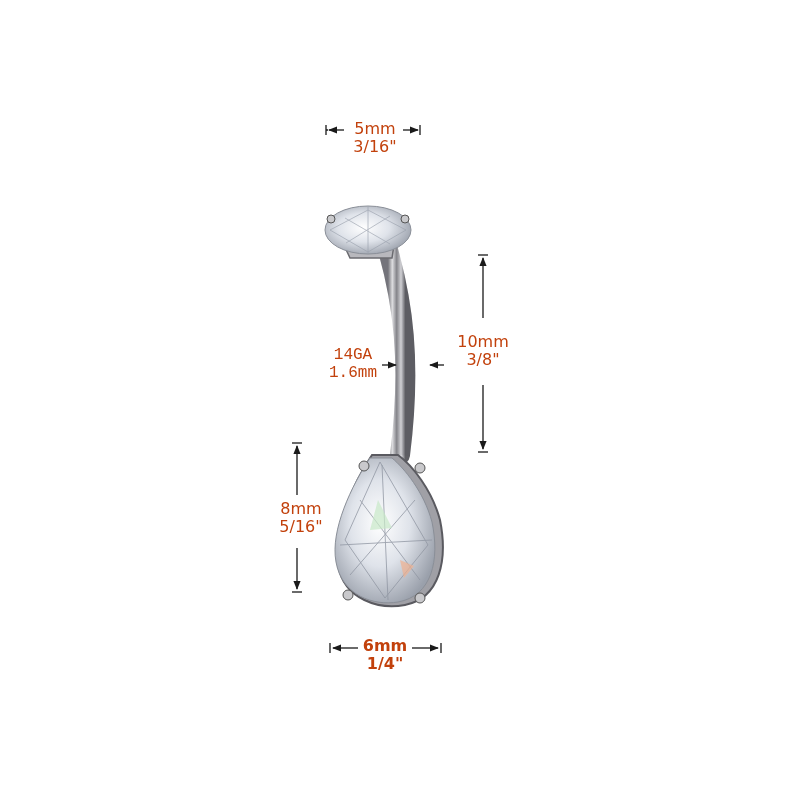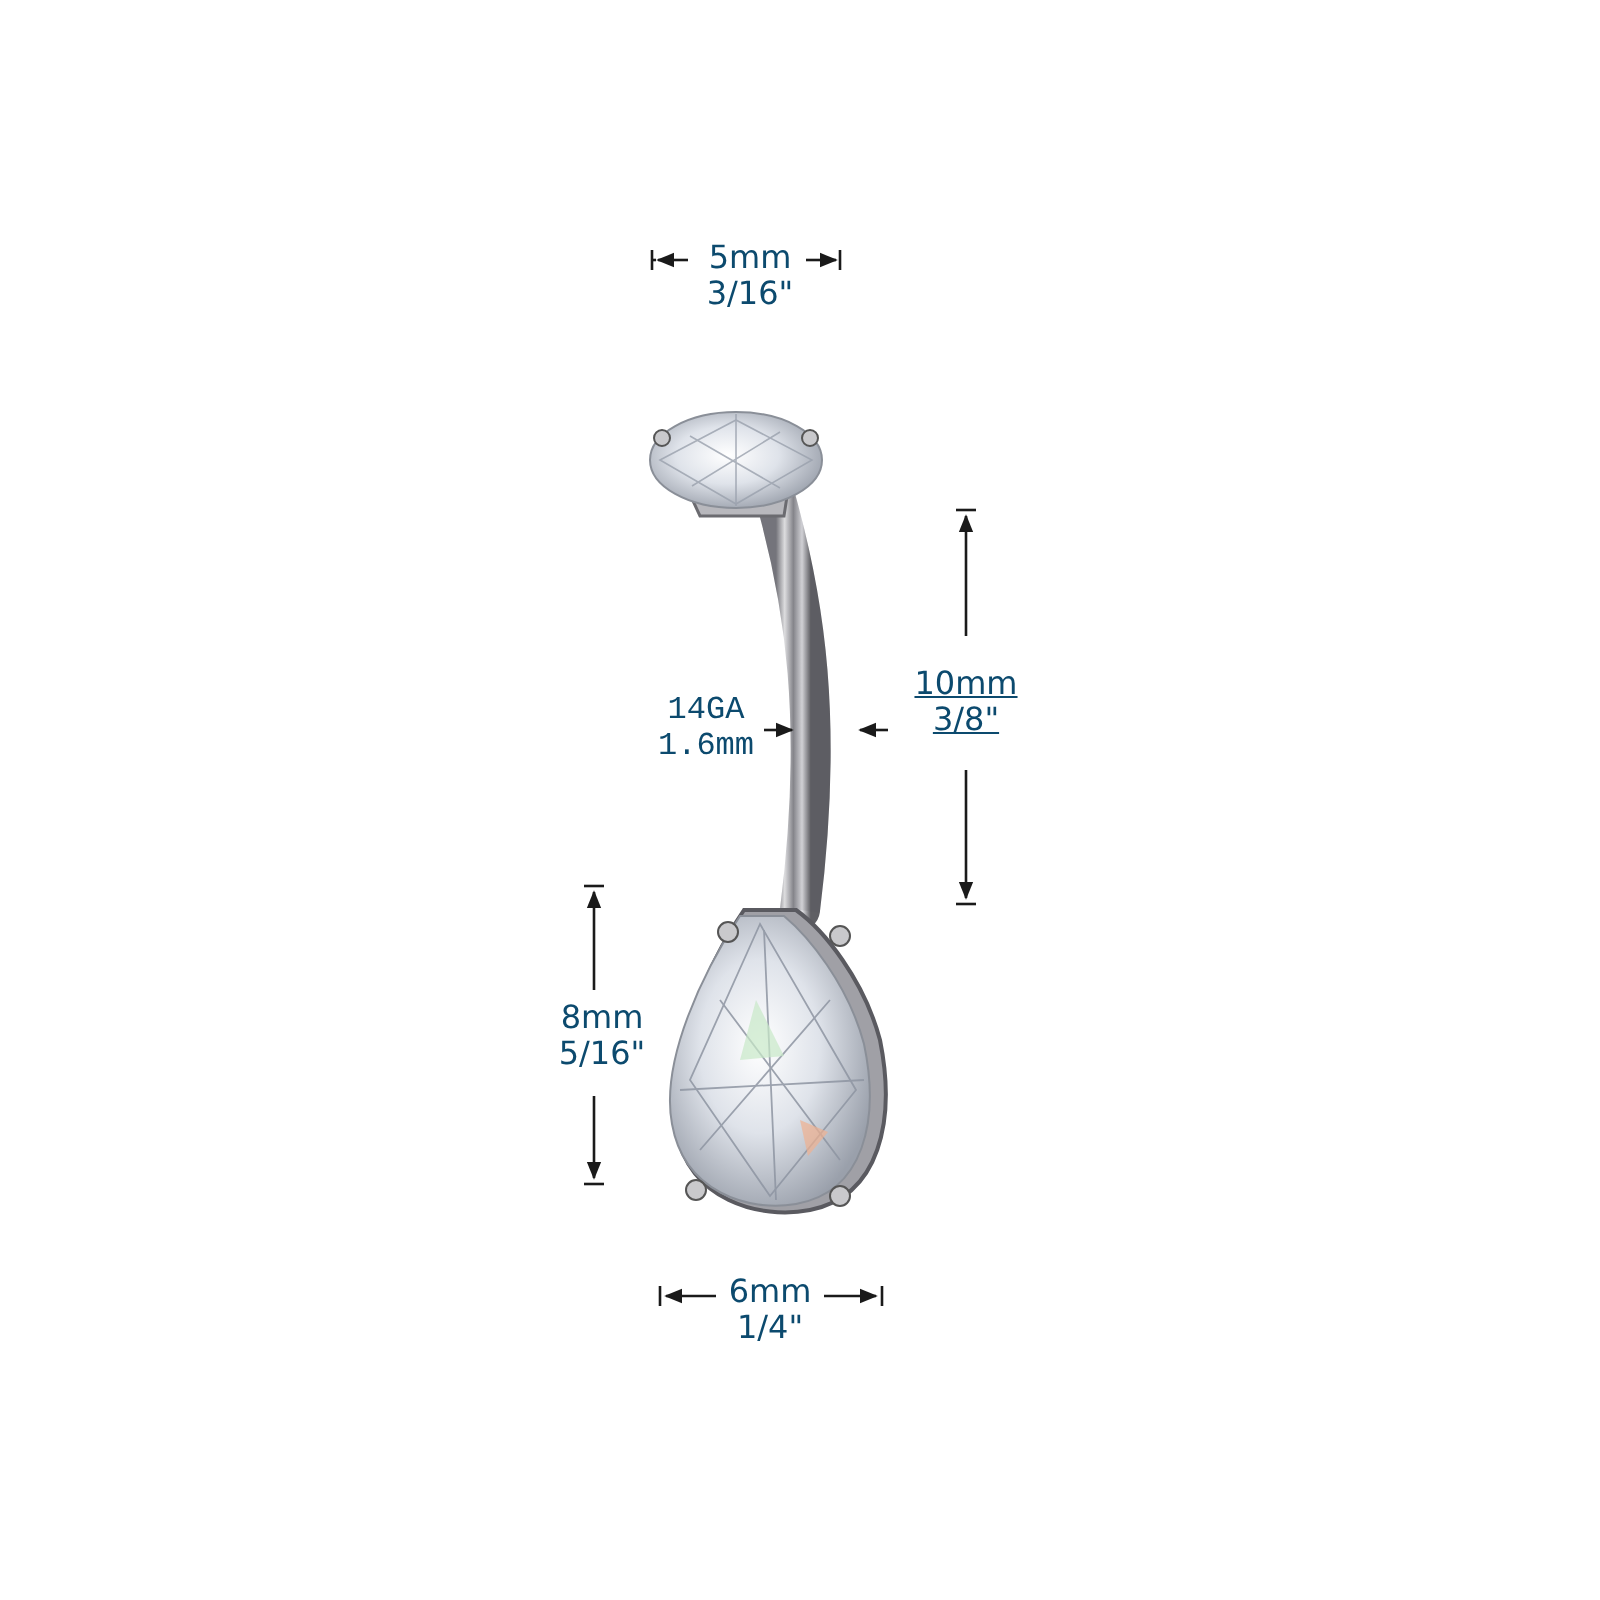--- a/index.html
+++ b/index.html
@@ -1,18 +1,18 @@
 <!DOCTYPE html>
 <html><head>
   <meta charset="utf-8">
   <style>
     html, body { margin: 0; padding: 0; background: #ffffff; }
     body { width: 800px; height: 800px; position: relative; overflow: hidden;
            font-family: "DejaVu Sans", sans-serif; color: #111; }
-    .label { position: absolute; text-align: center; font-size: 16px; line-height: 18px; color: #0c4a6e; }
+    .label { position: absolute; text-align: center; font-size: 16px; line-height: 18px; color: #c2410c; }
     .label span { display: block; }
     svg { position: absolute; left: 0; top: 0; }
   </style>
 </head>
 <body>
 
 <svg width="800" height="800" viewBox="0 0 800 800">
   <defs>
     <linearGradient id="barGrad" x1="0" x2="1" y1="0" y2="0">
       <stop offset="0" stop-color="#7a7a80"></stop>
@@ -89,31 +89,31 @@
     <line x1="441" y1="643" x2="441" y2="653"></line>
     <line x1="412" y1="648" x2="438" y2="648" marker-end="url(#arrow)"></line>
   </g>
 </svg>
 
 <div class="label" style="left:345px; top:120px; width:60px;">
   <span>5mm</span>
   <span>3/16"</span>
 </div>
 
-<div class="label" style="left:452px; top:333px; width:62px;text-decoration:underline;">
+<div class="label" style="left:452px; top:333px; width:62px;">
   <span>10mm</span>
   <span>3/8"</span>
 </div>
 
 <div class="label" style="left:322px; top:346px; width:62px;font-family:Liberation Mono, monospace;">
   <span>14GA</span>
   <span>1.6mm</span>
 </div>
 
 <div class="label" style="left:270px; top:500px; width:62px;">
   <span>8mm</span>
   <span>5/16"</span>
 </div>
 
-<div class="label" style="left:355px; top:637px; width:60px;">
+<div class="label" style="left:355px; top:637px; width:60px;font-weight:bold;">
   <span>6mm</span>
   <span>1/4"</span>
 </div>
 
 </body></html>

